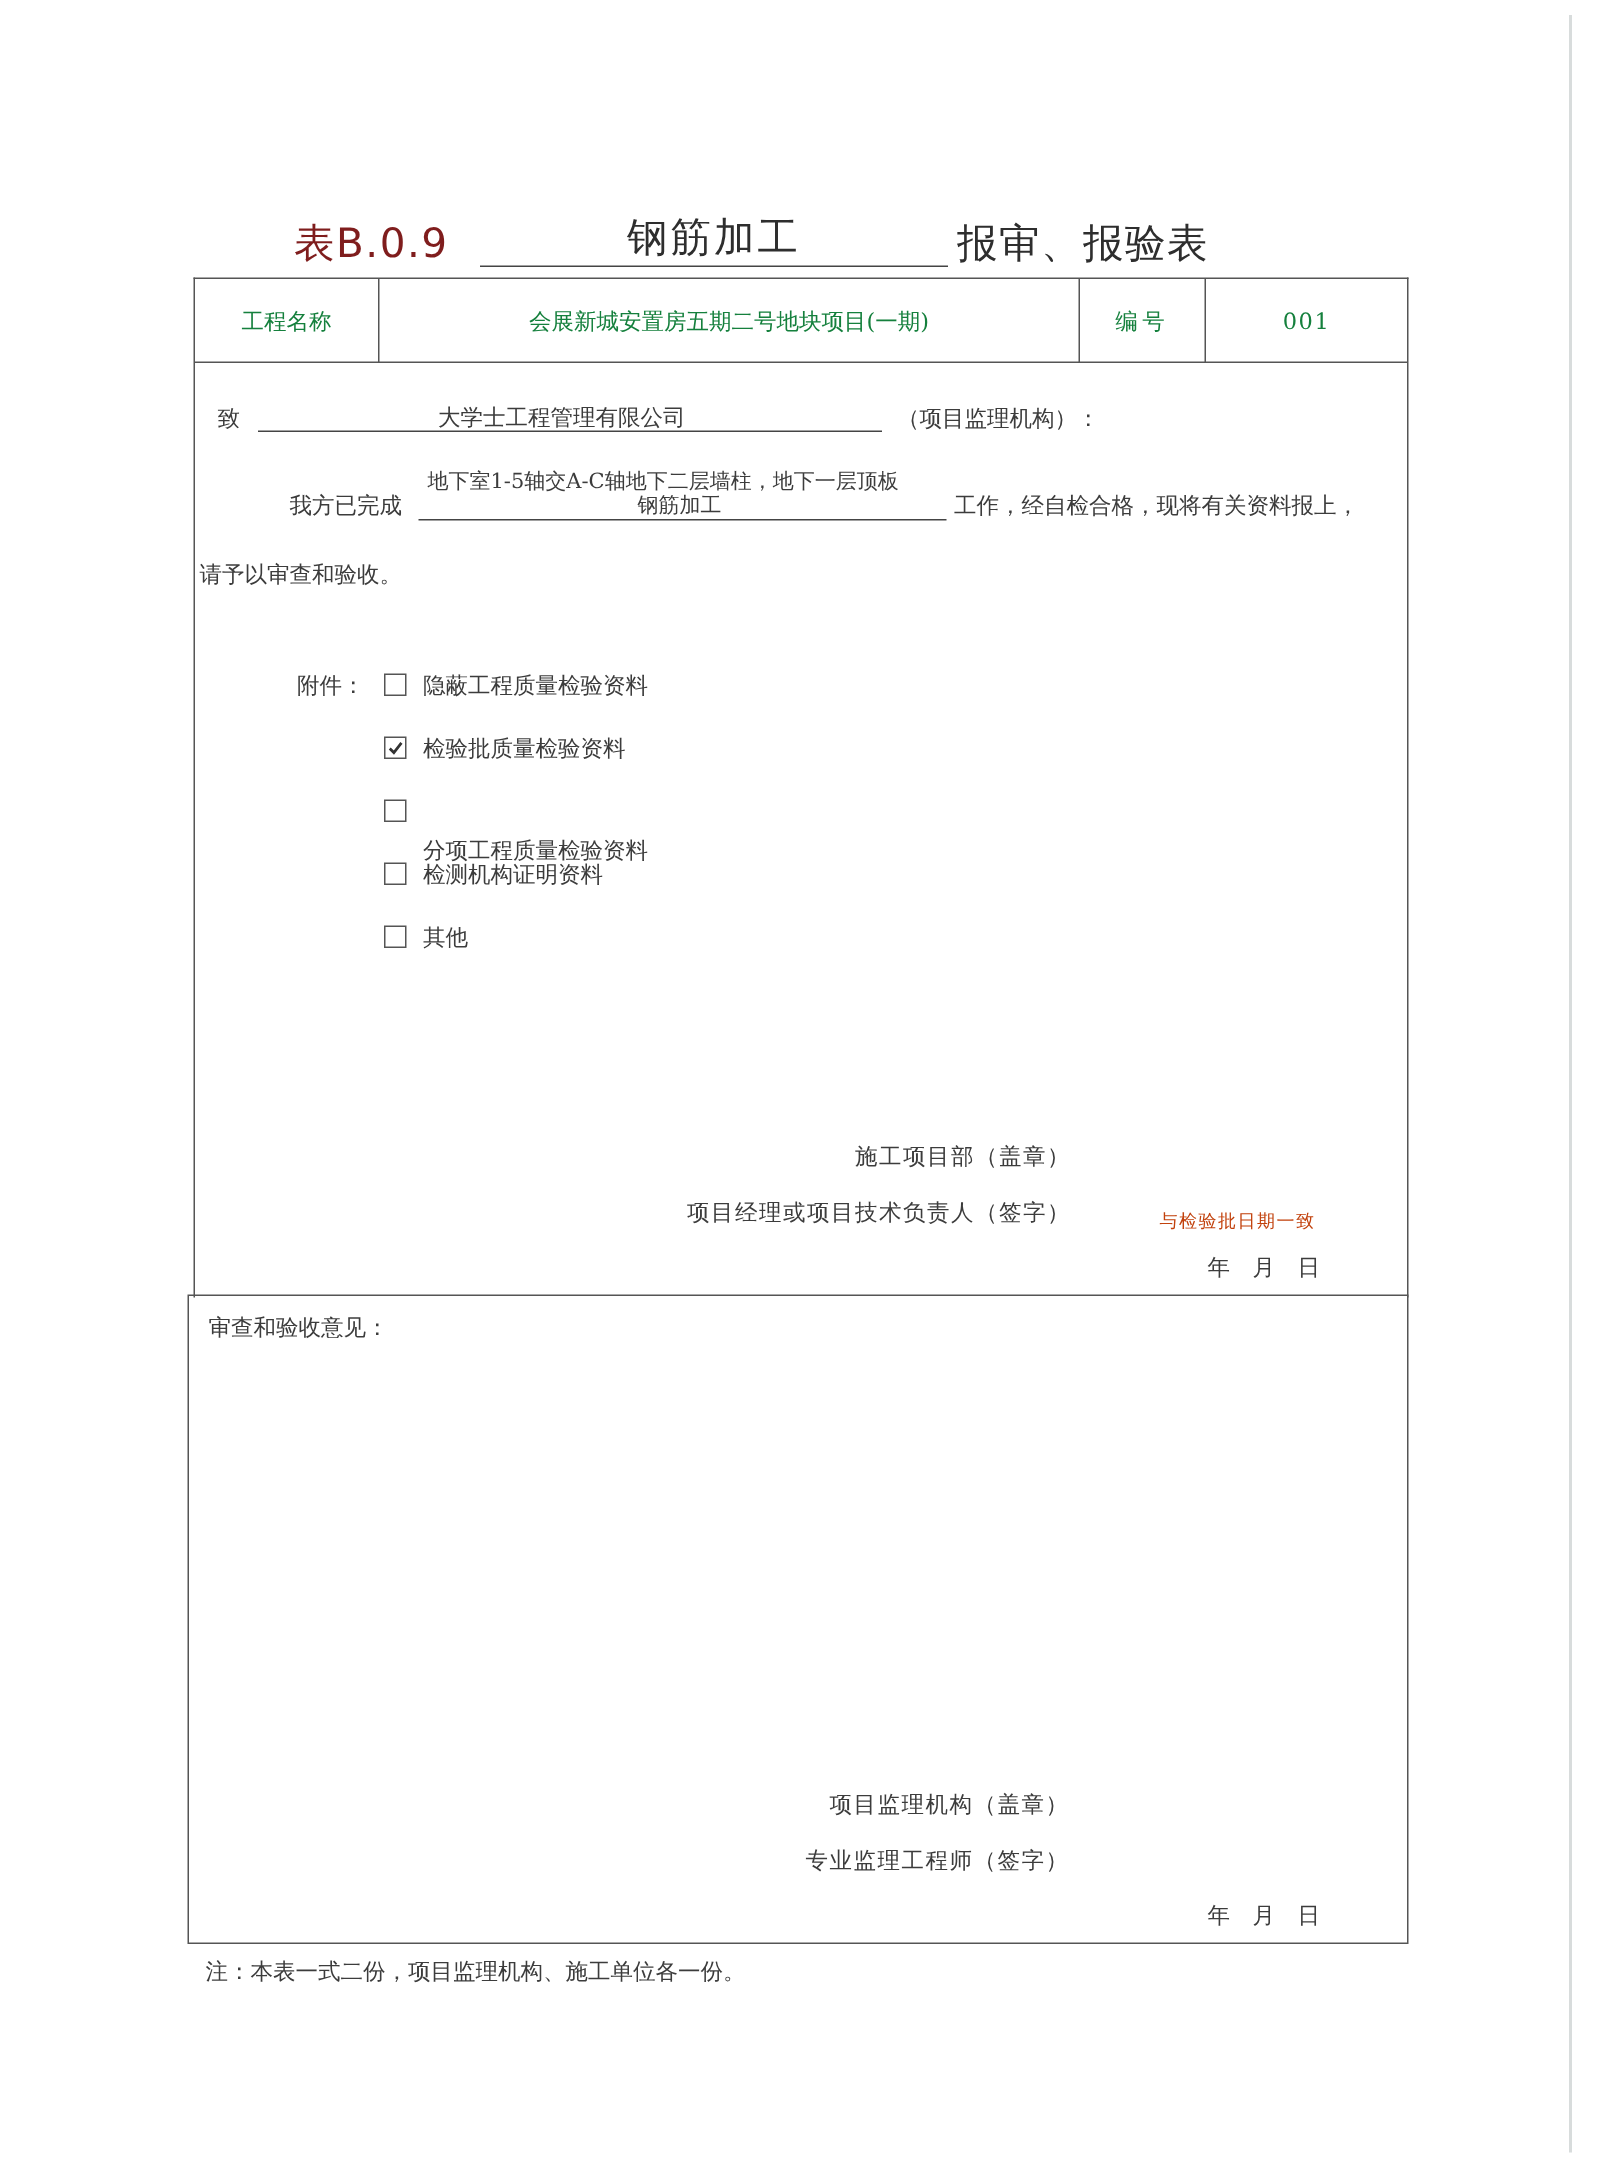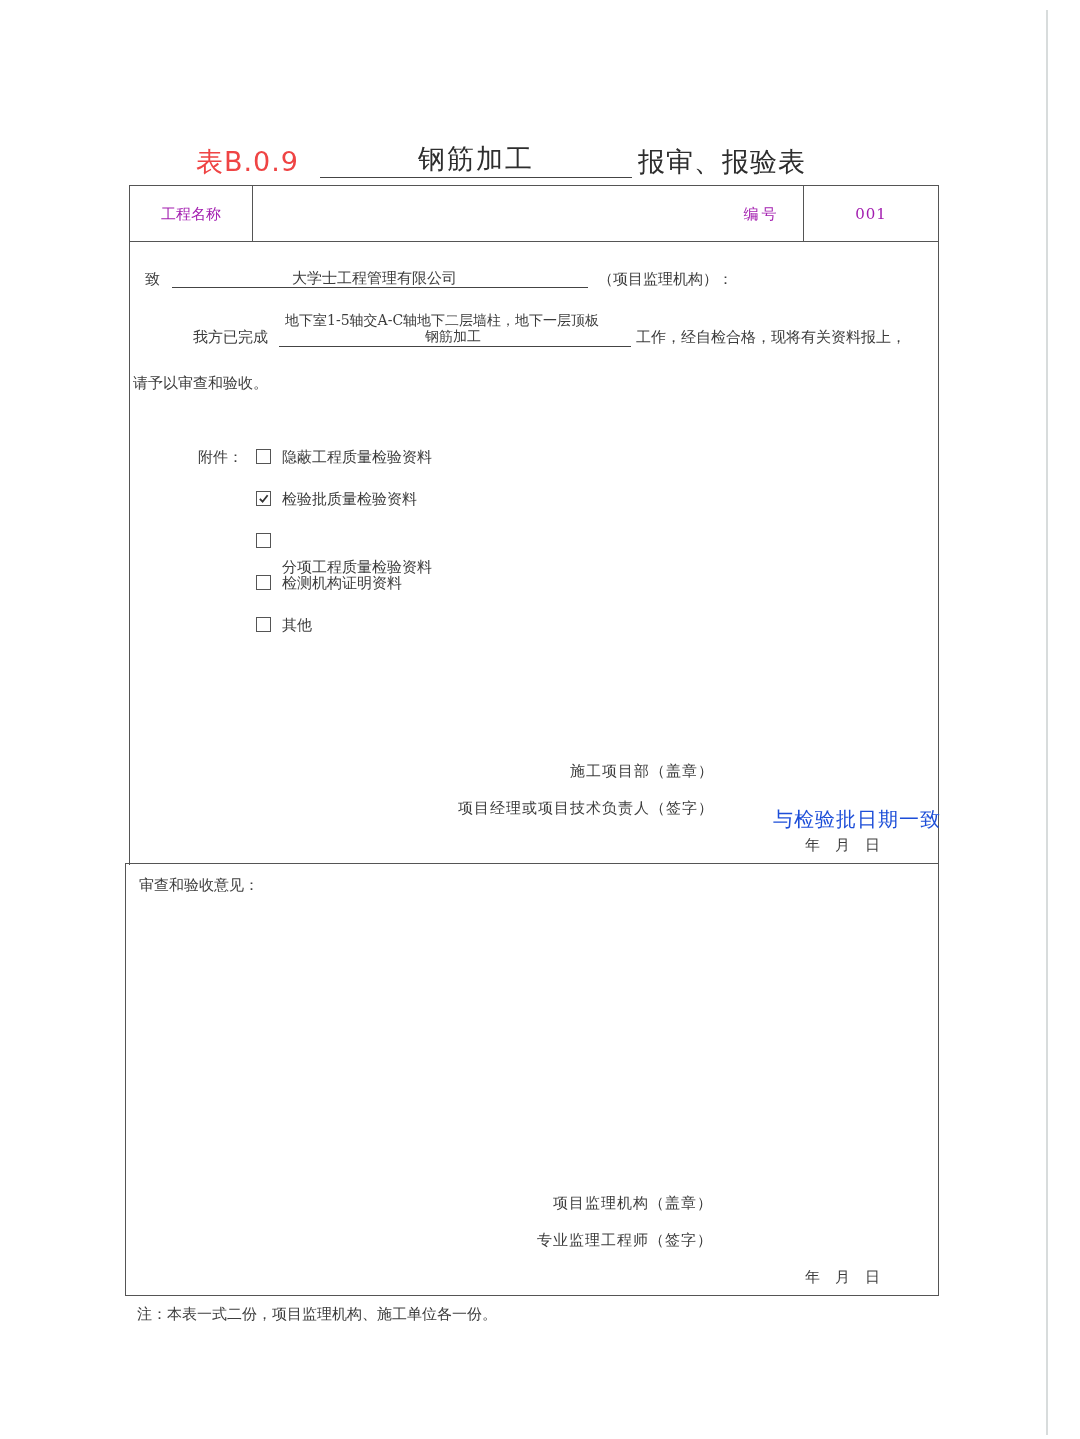--- a/index.html
+++ b/index.html
@@ -2,38 +2,38 @@
 <html><head>
   <meta charset="utf-8">
   <style>
     * { box-sizing: border-box; margin: 0; padding: 0; }
     html, body { width: 1080px; height: 1439px; background: #ffffff; overflow: hidden; }
     body { position: relative; font-family: "DejaVu Serif", "Liberation Serif", serif; color: #3a3a3a; }
 
     .scan-edge { position: absolute; left: 1046px; top: 10px; width: 2px; height: 1425px; background: #d8dcdc; }
 
     .title-row { position: absolute; top: 140px; left: 196px; width: 640px; height: 44px; }
-    .title-prefix { position: absolute; left: 0; top: 4px; font-size: 27px; font-family: "DejaVu Sans", sans-serif; color: #ef4444; letter-spacing: 1px; }
+    .title-prefix { position: absolute; left: 0; top: 4px; font-size: 27px; font-family: "DejaVu Sans", sans-serif; color: #7f1d1d; letter-spacing: 1px; }
     .title-blank { position: absolute; left: 124px; top: 0; width: 312px; height: 38px; border-bottom: 1.5px solid #444; text-align: center; }
     .title-blank span { font-size: 27px; font-family: "DejaVu Sans", sans-serif; color: #2e2e2e; letter-spacing: 2px; line-height: 38px; }
     .title-suffix { position: absolute; left: 442px; top: 4px; font-size: 27px; font-family: "DejaVu Sans", sans-serif; color: #2e2e2e; letter-spacing: 1px; }
 
     .box-top { position: absolute; left: 129px; top: 185px; width: 810px; height: 680px; border: 1.5px solid #555; border-bottom: none; }
     .header-row { position: absolute; left: 0; top: 0; width: 100%; height: 56px; border-bottom: 1.5px solid #555; }
-    .cell { position: absolute; top: 0; height: 56px; display: flex; align-items: center; justify-content: center; font-size: 15px; color: #a21caf; }
+    .cell { position: absolute; top: 0; height: 56px; display: flex; align-items: center; justify-content: center; font-size: 15px; color: #15803d; }
     .c1 { left: 0; width: 123px; border-right: 1.5px solid #555; }
     .c2 { left: 123px; width: 467px; border-right: 1.5px solid #555; }
     .c3 { left: 590px; width: 84px; border-right: 1.5px solid #555; }
     .c4 { left: 674px; width: 134px; justify-content: center; }
 
     .box-bottom { position: absolute; left: 125px; top: 863px; width: 814px; height: 433px; border: 1.5px solid #555; }
 
     .txt { position: absolute; font-size: 15px; color: #3c3c3c; white-space: nowrap; }
     .uline { position: absolute; border-bottom: 1.5px solid #444; }
-    .red { color: #1d4ed8; font-size: 20px; letter-spacing: 1px; }
+    .red { color: #c2410c; font-size: 12px; letter-spacing: 1px; }
 
     .cb { position: absolute; width: 15px; height: 15px; border: 1.5px solid #555; background: #fff; display: flex; align-items: center; justify-content: center; }
     .cb svg { width: 11px; height: 11px; }
     .sig { letter-spacing: 1px; }
   </style>
 </head>
 <body>
 
 <div class="scan-edge"></div>
 
@@ -42,20 +42,23 @@
   <div class="title-blank">
     <span>钢筋加工</span>
   </div>
   <span class="title-suffix">报审、报验表</span>
 </div>
 
 <div class="box-top">
   <div class="header-row">
     <div class="cell c1">
         <span>工程名称</span>
+      </div>
+    <div class="cell c2">
+        <span>会展新城安置房五期二号地块项目(一期)</span>
       </div>
     <div class="cell c3">
         <span style="letter-spacing:3px">编号</span>
       </div>
     <div class="cell c4">
         <span style="letter-spacing:1px">001</span>
       </div>
   </div>
 </div>
 

